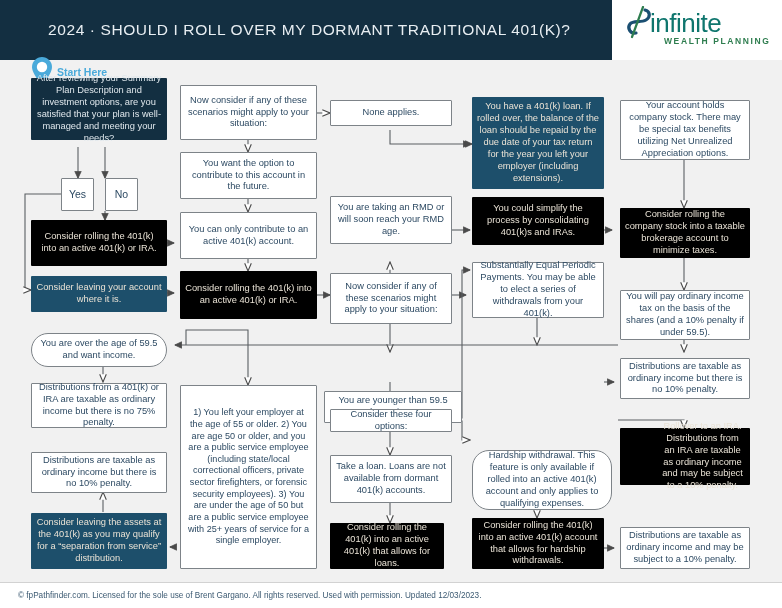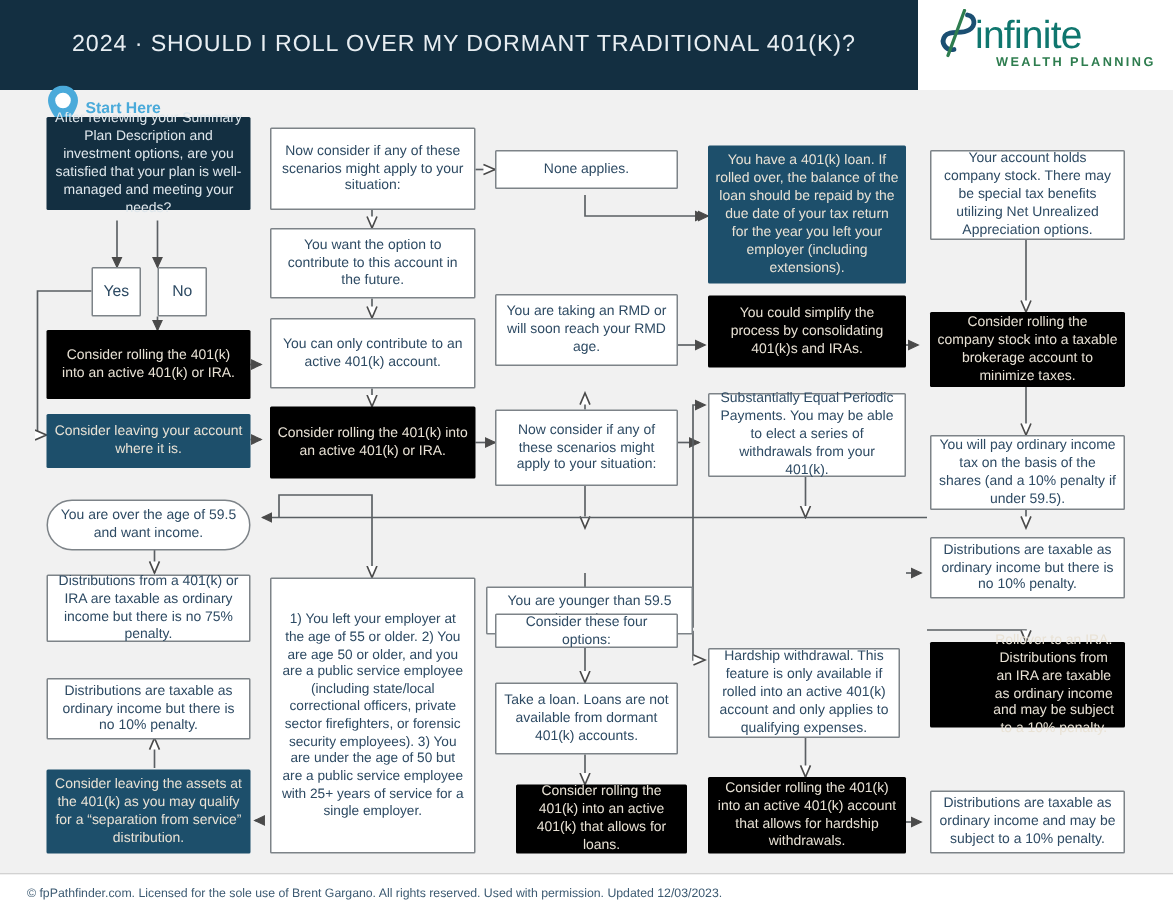--- a/index.html
+++ b/index.html
@@ -320,38 +320,38 @@
   </div>
 
   <div class="box light" style="left:330px; top:409px; width:122px; height:23px;">
     <span>Consider these four options:</span>
   </div>
 
   <div class="box light" style="left:330px; top:455px; width:122px; height:48px;">
     <span>Take a loan. Loans are not available from dormant 401(k) accounts.</span>
   </div>
 
-  <div class="box dark" style="left:344px; top:523px; width:114px; height:46px;">
+  <div class="box dark" style="left:330px; top:523px; width:114px; height:46px;">
     <span>Consider rolling the 401(k) into an active 401(k) that allows for loans.</span>
   </div>
 
   <div class="box teal" style="left:472px; top:97px; width:132px; height:92px;">
     <span>You have a 401(k) loan. If rolled over, the balance of the loan should be repaid by the due date of your tax return for the year you left your employer (including extensions).</span>
   </div>
 
   <div class="box dark" style="left:472px; top:197px; width:132px; height:48px;">
     <span>You could simplify the process by consolidating 401(k)s and IRAs.</span>
   </div>
 
   <div class="box light" style="left:472px; top:262px; width:132px; height:56px;">
     <span>Substantially Equal Periodic Payments. You may be able to elect a series of withdrawals from your 401(k).</span>
   </div>
 
 
-  <div class="box light" style="left:472px; top:432px; width:128px; height:60px;">
+  <div class="box light" style="left:472px; top:450px; width:140px; height:60px;border-radius:17px;">
     <span>Hardship withdrawal. This feature is only available if rolled into an active 401(k) account and only applies to qualifying expenses.</span>
   </div>
 
   <div class="box dark" style="left:472px; top:518px; width:132px; height:51px;">
     <span>Consider rolling the 401(k) into an active 401(k) account that allows for hardship withdrawals.</span>
   </div>
 
   <div class="box light" style="left:620px; top:100px; width:130px; height:60px;">
     <span>Your account holds company stock. There may be special tax benefits utilizing Net Unrealized Appreciation options.</span>
   </div>

